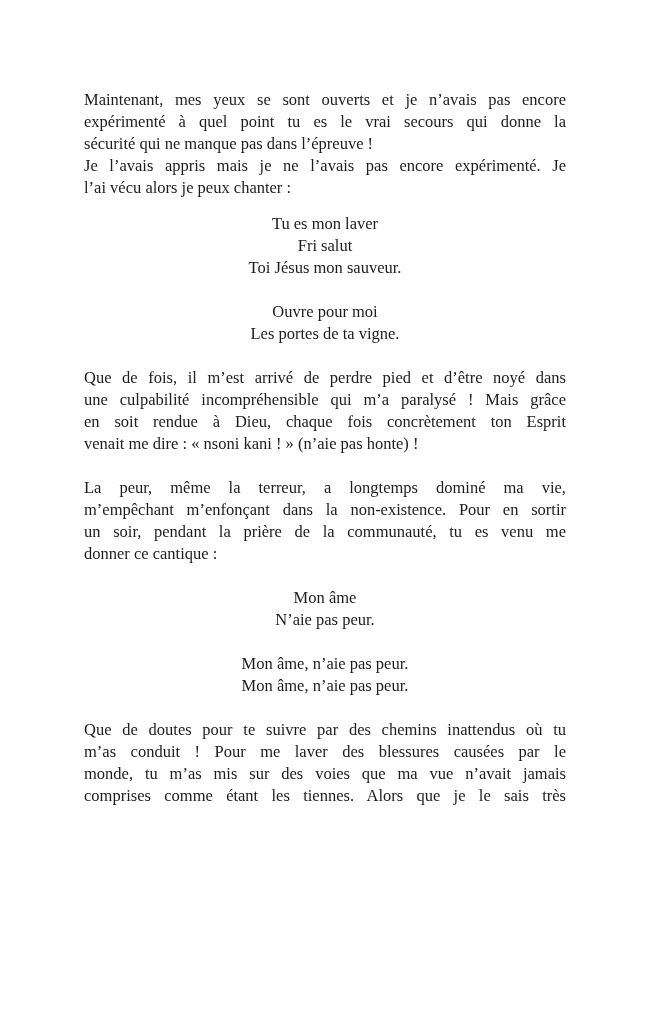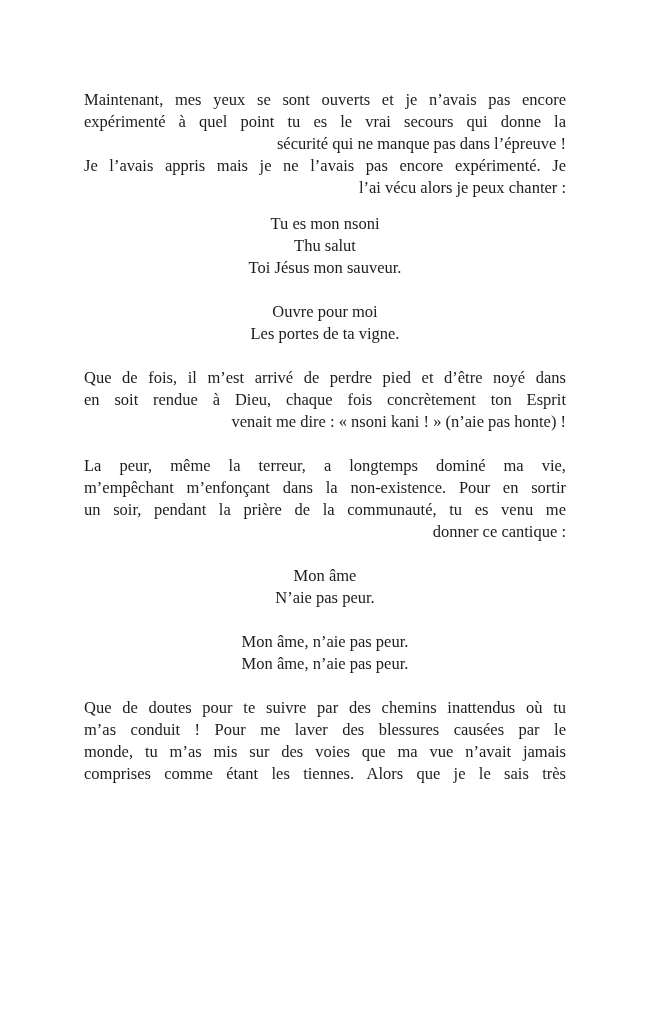--- a/index.html
+++ b/index.html
@@ -23,21 +23,21 @@
   }
   .block { margin: 0; }
   .line {
     white-space: nowrap;
     min-height: 22px;
   }
   .line.justify {
     text-align: justify;
     text-align-last: justify;
   }
-  .line.left  { text-align: right; }
+  .line.left  { text-align: left; }
   .line.center { text-align: center; }
   .page-number {
     position: absolute;
     left: 0;
     right: 0;
     top: 932px;
     text-align: center;
     font-family: "Liberation Serif", "DejaVu Serif", serif;
     font-size: 16.5px;
     line-height: 22px;
@@ -52,30 +52,31 @@
       <div class="block" style="margin-bottom: 0px;">
         <div class="line justify">Maintenant, mes yeux se sont ouverts et je n’avais pas encore</div>
         <div class="line justify">expérimenté à quel point tu es le vrai secours qui donne la</div>
         <div class="line left">sécurité qui ne manque pas dans l’épreuve !</div>
       </div>
       <div class="block" style="margin-bottom: 14px;">
         <div class="line justify">Je l’avais appris mais je ne l’avais pas encore expérimenté. Je</div>
         <div class="line left">l’ai vécu alors je peux chanter :</div>
       </div>
       <div class="block" style="margin-bottom: 22px;">
-        <div class="line center">Tu es mon nsoni</div>
-        <div class="line center">Thu salut</div>
+        <div class="line center">Tu es mon laver</div>
+        <div class="line center">Fri salut</div>
         <div class="line center">Toi Jésus mon sauveur.</div>
       </div>
       <div class="block" style="margin-bottom: 22px;">
         <div class="line center">Ouvre pour moi</div>
         <div class="line center">Les portes de ta vigne.</div>
       </div>
       <div class="block" style="margin-bottom: 22px;">
         <div class="line justify">Que de fois, il m’est arrivé de perdre pied et d’être noyé dans</div>
+        <div class="line justify">une culpabilité incompréhensible qui m’a paralysé ! Mais grâce</div>
         <div class="line justify">en soit rendue à Dieu, chaque fois concrètement ton Esprit</div>
         <div class="line left">venait me dire : « nsoni kani ! » (n’aie pas honte) !</div>
       </div>
       <div class="block" style="margin-bottom: 22px;">
         <div class="line justify">La peur, même la terreur, a longtemps dominé ma vie,</div>
         <div class="line justify">m’empêchant m’enfonçant dans la non-existence. Pour en sortir</div>
         <div class="line justify">un soir, pendant la prière de la communauté, tu es venu me</div>
         <div class="line left">donner ce cantique :</div>
       </div>
       <div class="block" style="margin-bottom: 22px; font-family: Liberation Serif, serif;">

